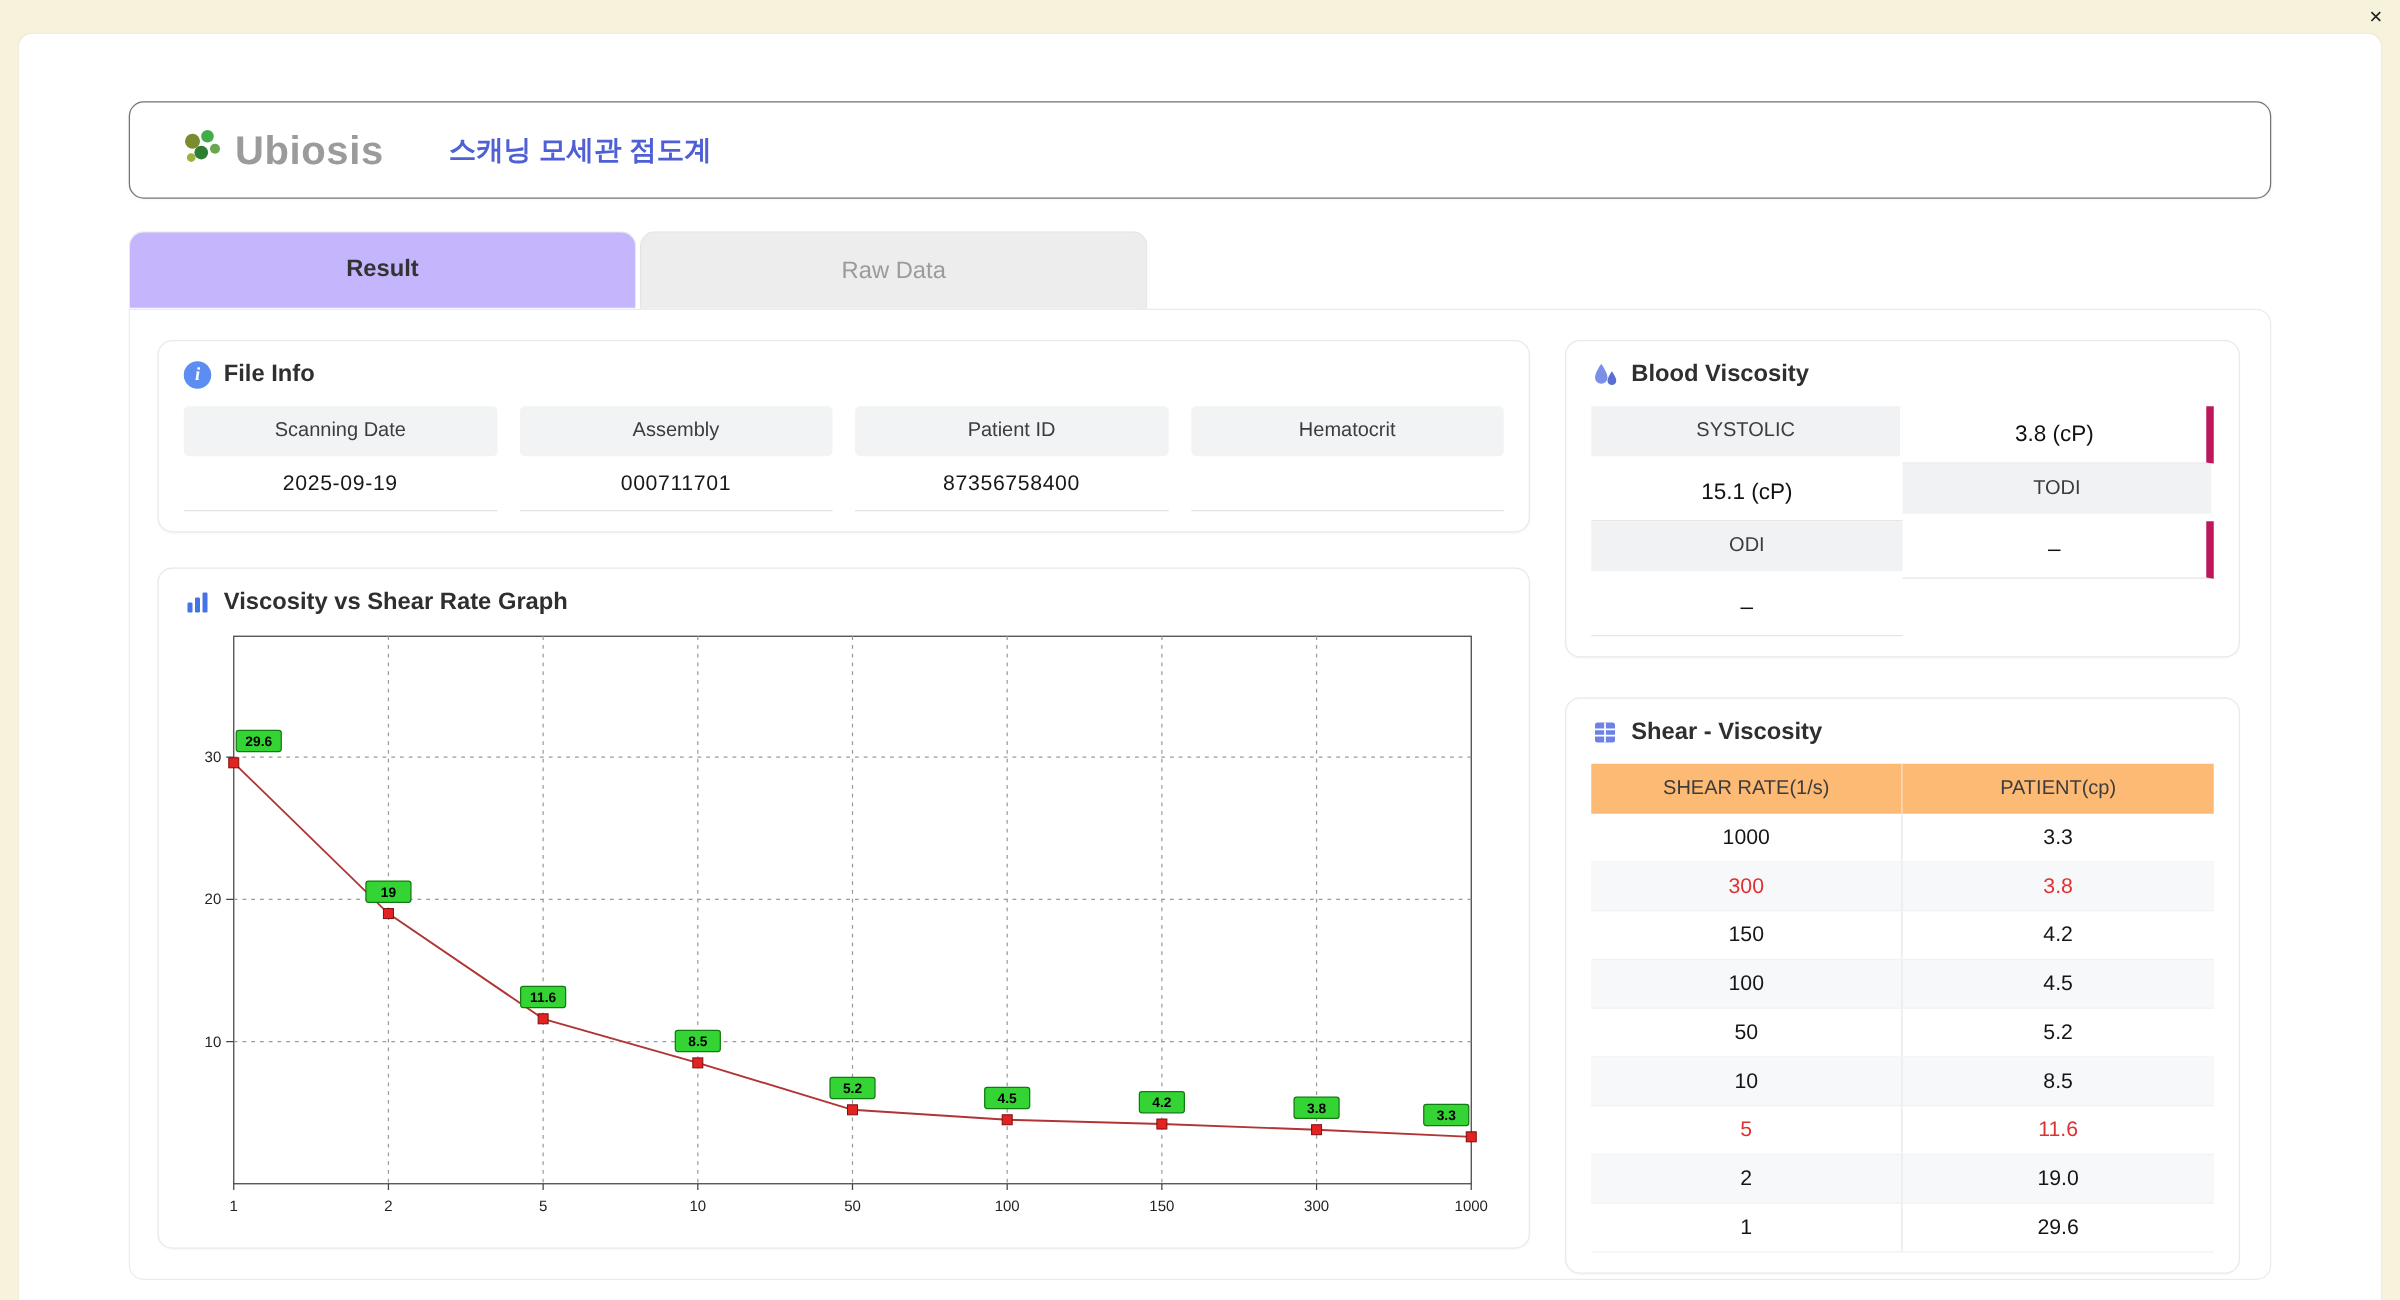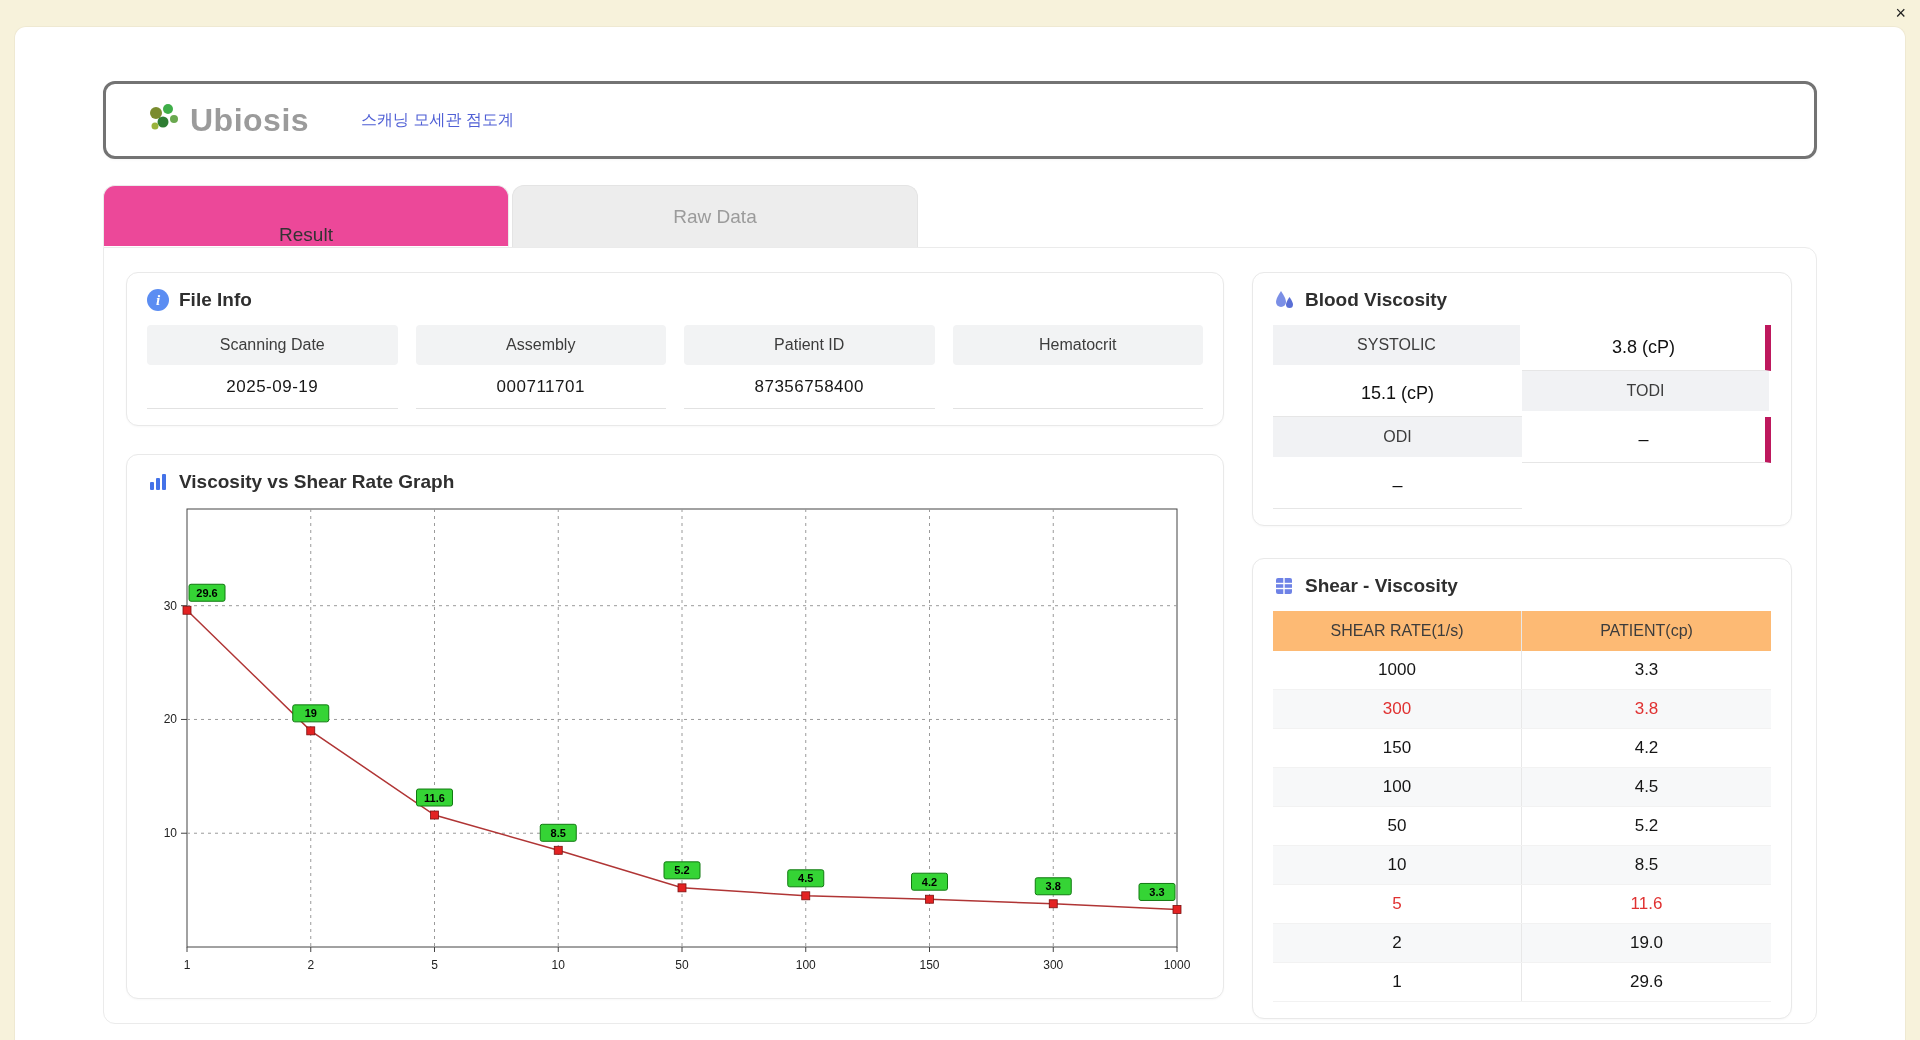--- a/index.html
+++ b/index.html
@@ -15,37 +15,37 @@
   }
   .app {
     position:absolute; top:26px; left:14px; right:14px; bottom:0;
     background:#fff; border:1px solid #efe9d2; border-bottom:none;
     border-radius:12px 12px 0 0;
   }
   .content { padding:54px 88px 0; }
 
   
   .header-card {
-    height:78px; border:3px solid #737373; border-radius:12px;
+    height:78px; border:1px solid #737373; border-radius:12px;
     display:flex; align-items:center; padding:0 40px; gap:52px;
     box-shadow:0 1px 3px rgba(0,0,0,.04);
   }
   .logo { display:flex; align-items:center; gap:6px; }
   .logo-text { font-size:32px; font-weight:600; color:#9b9b9b; letter-spacing:.5px; }
-  .app-title { font-size:16px; font-weight:400; color:#4f5fd5; }
+  .app-title { font-size:22px; font-weight:700; color:#4f5fd5; }
 
   
   .tabs { display:flex; margin-top:26px; position:relative; z-index:2; }
   .tab {
     width:406px; height:62px; display:flex; align-items:center; justify-content:center;
     font-size:19px; border-radius:12px 12px 0 0; cursor:pointer;
   }
   .tab.active {
-    background:#ec4899; color:#333; font-weight:400;
-    border:1px solid #ebebeb; border-bottom:1px solid #fff; margin-bottom:-1px;align-items:flex-end;
+    background:#c4b5fd; color:#333; font-weight:700;
+    border:1px solid #ebebeb; border-bottom:1px solid #fff; margin-bottom:-1px;
   }
   .tab.inactive {
     background:#ededed; color:#9b9b9b; border:1px solid #e4e4e4; border-bottom:none;
     margin-left:3px;
   }
 
   
   .panel {
     border:1px solid #ebebeb; border-radius:0 12px 12px 12px;
     height:777px; padding:24px 22px; display:flex; gap:28px;

